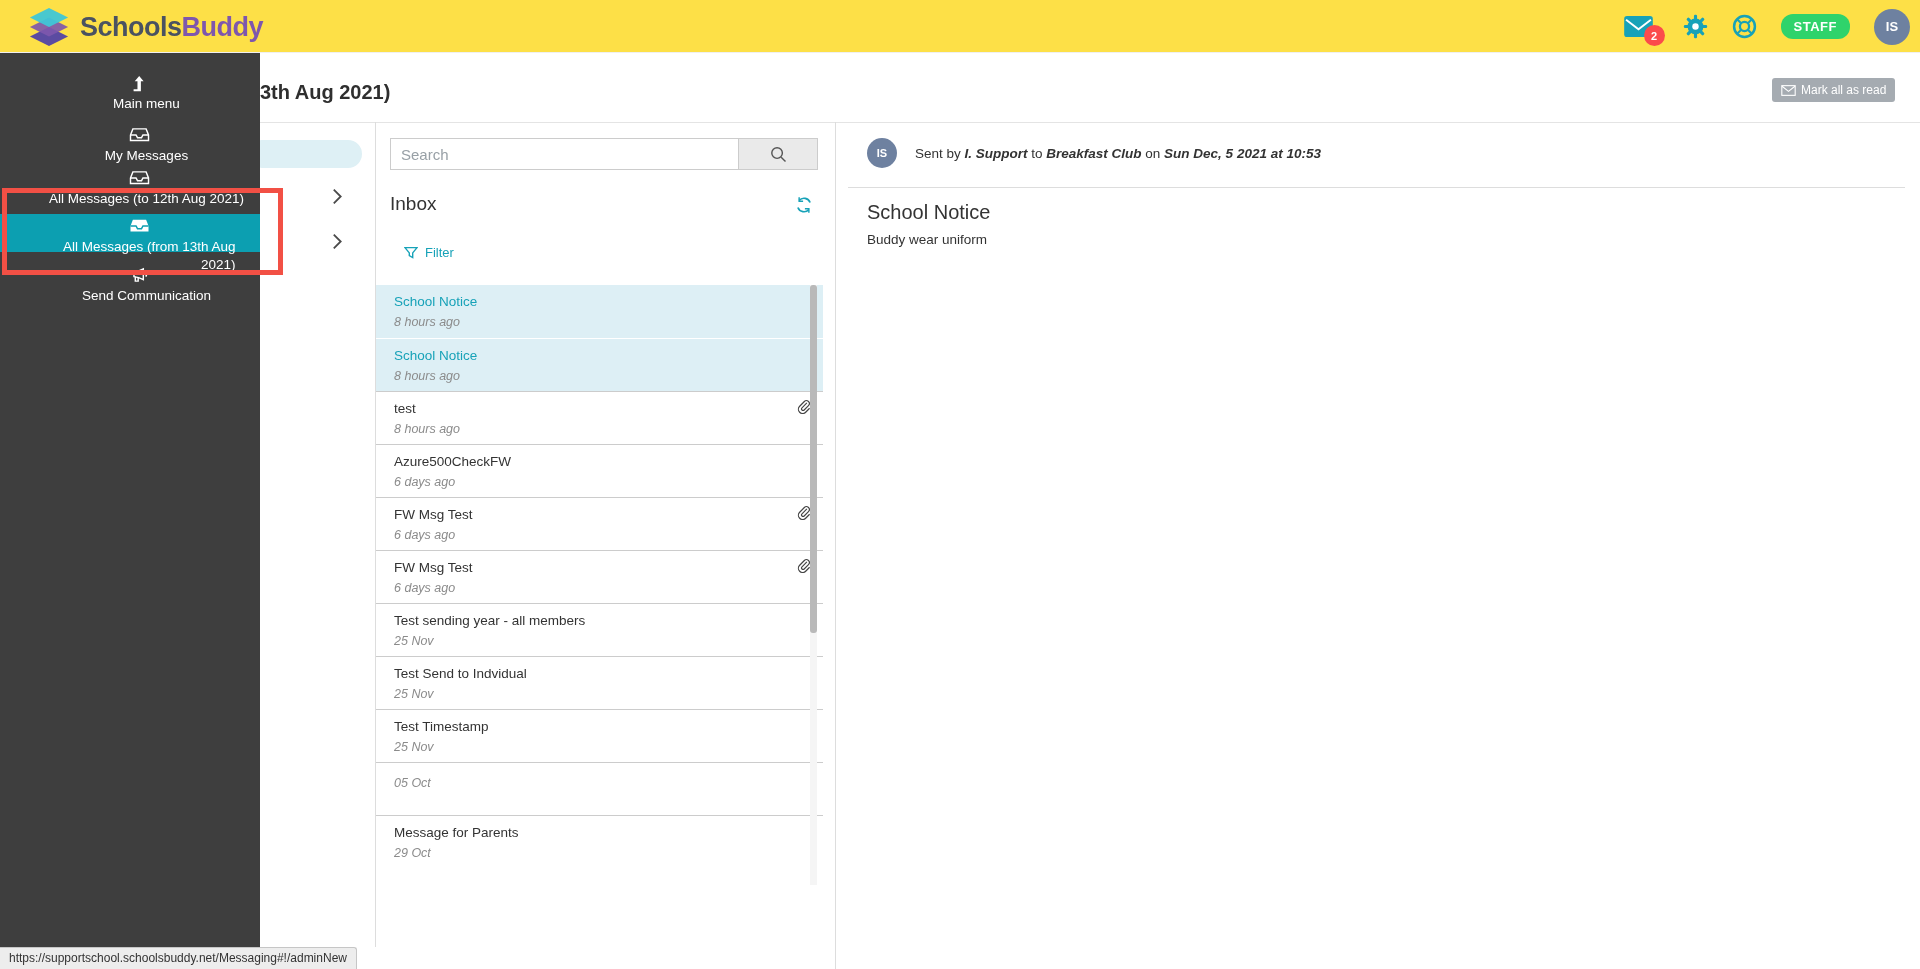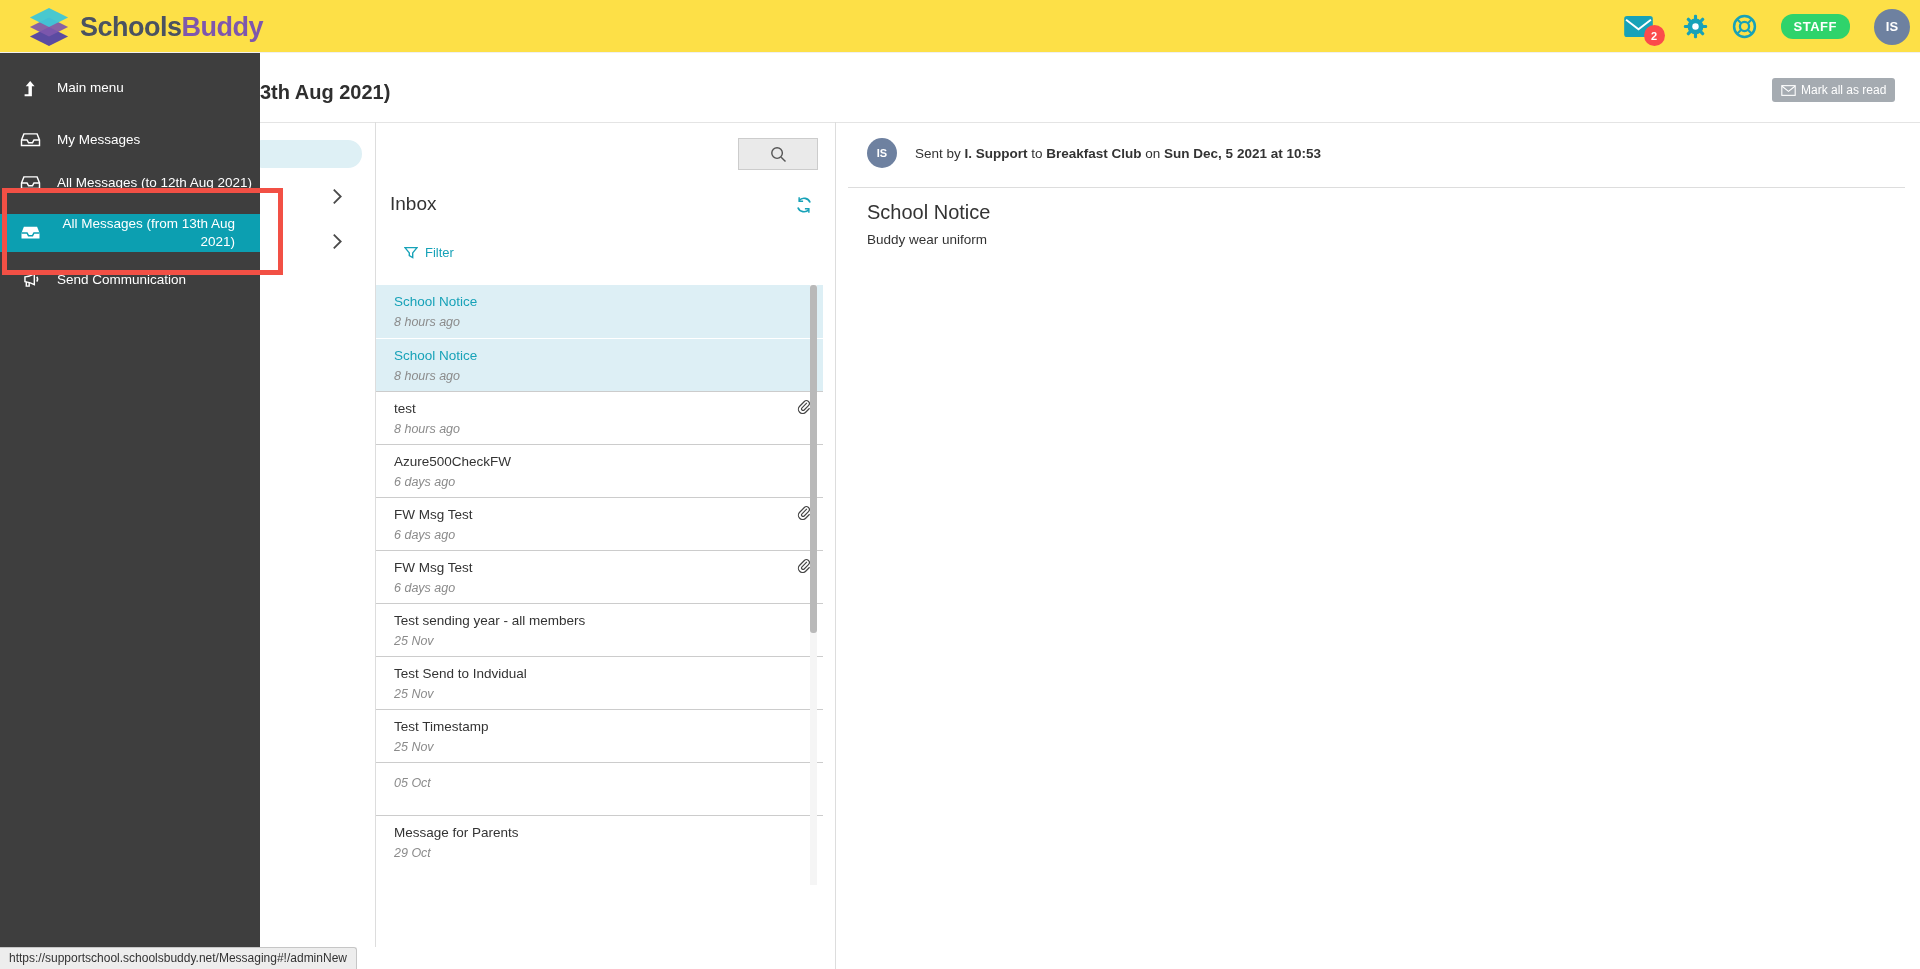--- a/index.html
+++ b/index.html
@@ -20,21 +20,21 @@
            display:flex; align-items:center; justify-content:center; }
   .staff-pill { background:#2fd36b; color:#fff; font-size:13px; font-weight:700;
                 padding:5px 13px; border-radius:12px; letter-spacing:0.5px; }
   .avatar { width:36px; height:36px; border-radius:50%; background:#6e81a0; color:#fff;
             font-size:13px; font-weight:700; display:flex; align-items:center; justify-content:center; }
 
   
   .sidebar { position:absolute; left:0; top:53px; width:260px; height:916px;
              background:#3e3e3e; z-index:40; }
   .sb-item { position:absolute; left:0; width:260px; height:34px;
-             display:flex; align-items:center; padding-left:18px; cursor:pointer; }
+             display:flex; align-items:center; padding-left:18px; cursor:pointer;flex-direction:column; }
   .sb-item:nth-child(1){ top:18px; }
   .sb-item:nth-child(2){ top:70px; }
   .sb-item:nth-child(3){ top:113px; }
   .sb-item:nth-child(4){ top:161px; height:38px; }
   .sb-item:nth-child(5){ top:210px; }
   .sb-item.active { background:#0c9fb1; }
   .sb-icon { width:24px; height:22px; display:inline-flex; align-items:center; justify-content:center; flex:0 0 24px; }
   .sb-label { margin-left:15px; color:#fff; font-size:13.5px; white-space:nowrap; line-height:18px; }
   .sb-item.active .sb-label { white-space:normal; max-width:178px;text-align:right; }
 
@@ -86,21 +86,21 @@
   .scroll-track { position:absolute; left:810px; top:232px; width:7px; height:600px; background:#f5f5f5; }
   .scroll-thumb { position:absolute; left:810px; top:232px; width:7px; height:348px;
                   background:#b9b9b9; border-radius:3px; cursor:pointer; }
   .list-divider { position:absolute; left:835px; top:69px; width:1px; height:847px; background:#ddd; }
 
   
   .detail-avatar { position:absolute; left:867px; top:85px; width:30px; height:30px; border-radius:50%;
                    background:#6e81a0; color:#fff; font-size:11px; font-weight:700;
                    display:flex; align-items:center; justify-content:center; }
   .detail-meta { position:absolute; left:915px; top:93px; font-size:13.5px; color:#333; }
-  .detail-meta .b { font-weight:700; }
+  .detail-meta .b { font-weight:700;font-style:italic; }
   .detail-header-divider { position:absolute; left:848px; top:134px; width:1057px; height:1px; background:#ddd; }
   .detail-subject { position:absolute; left:867px; top:148px; font-size:20px; color:#333; }
   .detail-body { position:absolute; left:867px; top:179px; font-size:13.5px; color:#333; }
 
   
   .status-bar { position:absolute; left:0; bottom:0; height:22px; padding:0 9px;
                 background:#ededed; border:1px solid #c6c6c6; border-left:none; border-bottom:none;
                 border-top-right-radius:3px; font-size:12px; color:#333; line-height:20px; z-index:70; }
 </style>
 </head>
@@ -126,20 +126,21 @@
         <path d="M1.5 1.5 L8 8 L1.5 14.5"></path>
       </svg>
   </div>
   <div class="chev chev-2">
     <svg width="11" height="17" viewBox="0 0 10 16" fill="none" stroke="#4a4a4a" stroke-width="1.7">
         <path d="M1.5 1.5 L8 8 L1.5 14.5"></path>
       </svg>
   </div>
   <div class="leftcol-border"></div>
 
+  <input class="search-input" type="text" placeholder="Search" style="">
   <button class="search-btn">
     <span style="display:inline-flex">
       <svg width="17" height="17" viewBox="0 0 18 18" fill="none" stroke="#555" stroke-width="1.5">
         <circle cx="7.5" cy="7.5" r="5.6"></circle>
           <path d="M11.8 11.8 L16.4 16.4"></path>
       </svg>
     </span>
   </button>
 
   <div class="inbox-heading">Inbox</div>

